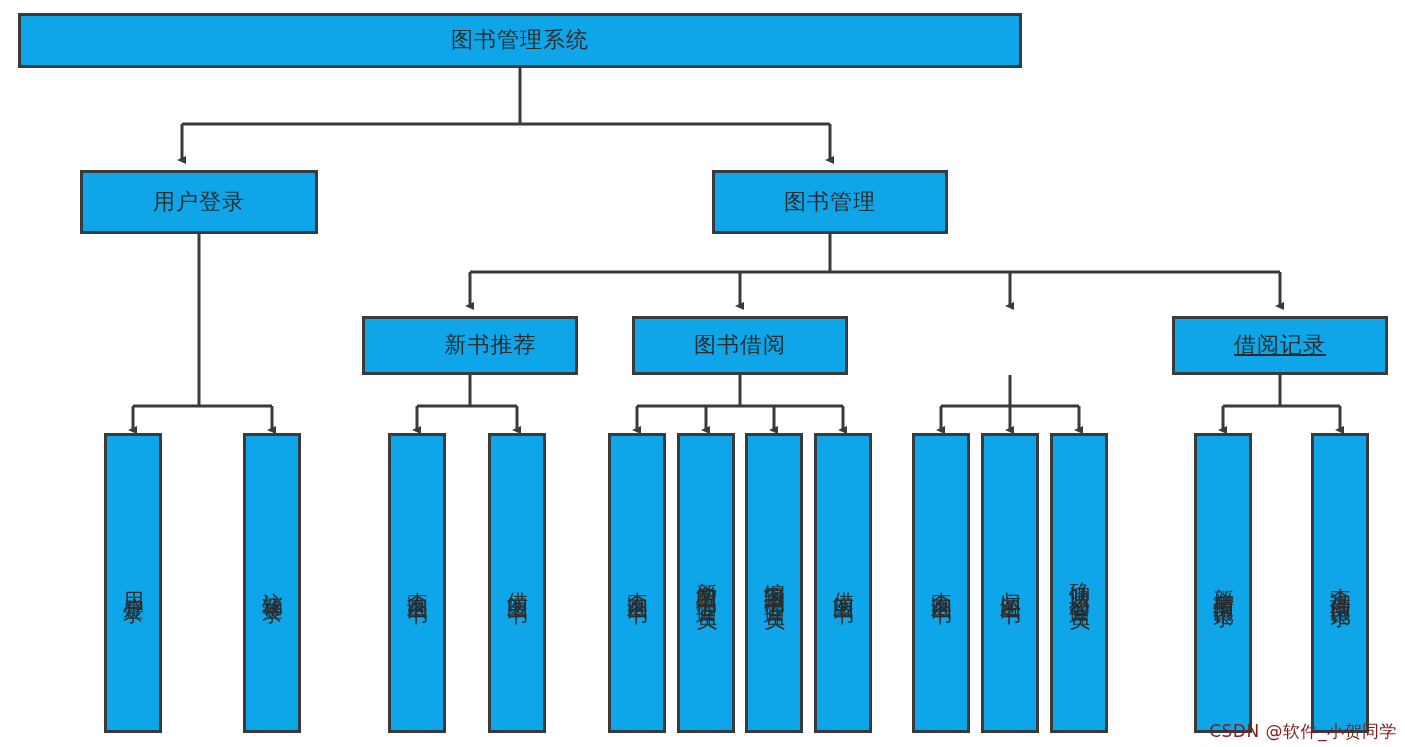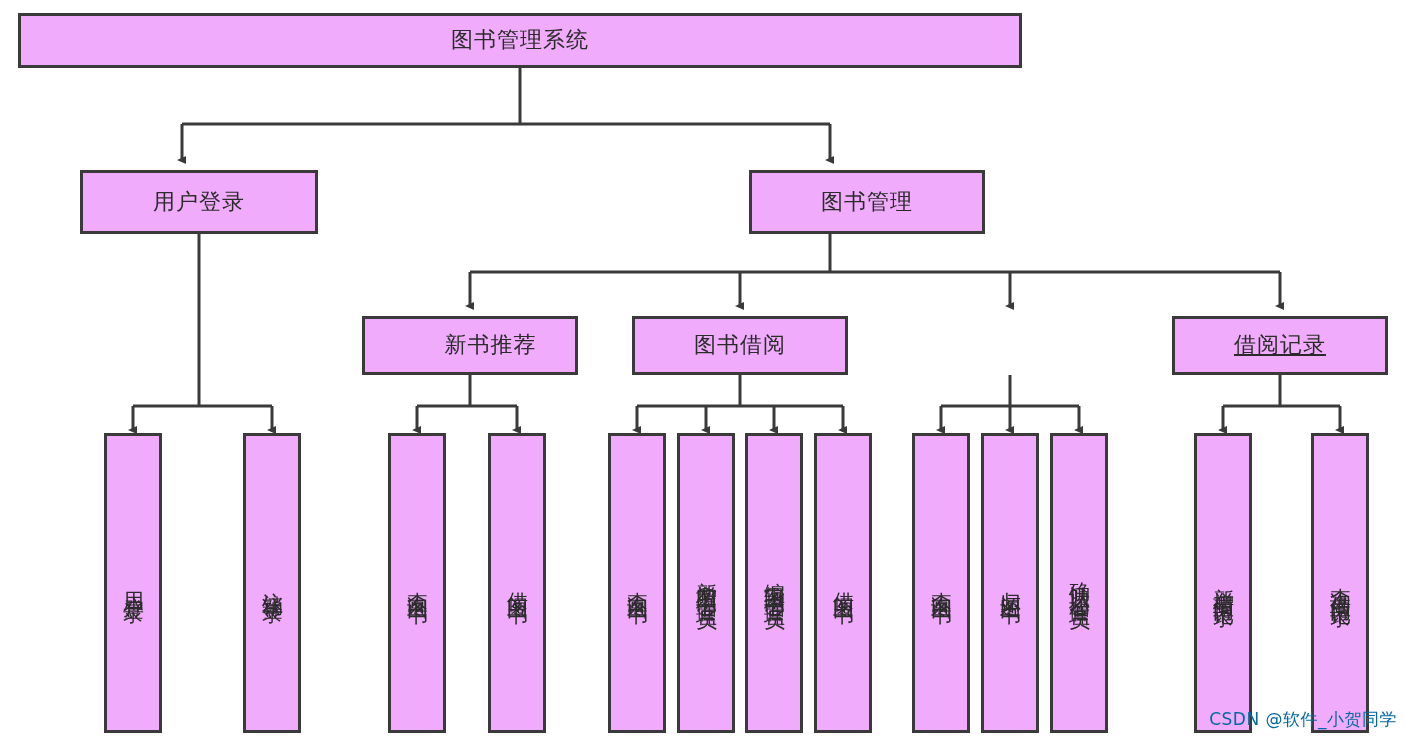--- a/index.html
+++ b/index.html
@@ -14,21 +14,21 @@
     width:1405px;height:747px;
   }
   #edges{
     position:absolute;left:0;top:0;
     width:1405px;height:747px;
     pointer-events:none;
   }
   .node{
     position:absolute;
     box-sizing:border-box;
-    background:#f0abfc;
+    background:#0ea5e9;
     border:3px solid #3a3a3a;
     display:flex;
     align-items:center;
     justify-content:center;
     color:#2b2b2b;
   }
   .node.h .lbl{
     font-size:22px;
     line-height:1.1;
     letter-spacing:1px;
@@ -45,23 +45,23 @@
     text-orientation:upright;
     font-size:21px;
     line-height:1.28;
     letter-spacing:4px;
     white-space:nowrap;
     text-align:center;
   }
   #watermark{
     position:absolute;
     right:8px;
-    bottom:16px;
+    bottom:4px;
     font-size:17px;
-    color:#0369a1;
+    color:#7f1d1d;
     letter-spacing:0.5px;
     white-space:nowrap;
   }
 </style>
 </head>
 <body>
 
 <div id="diagram">
 
   <svg id="edges" viewBox="0 0 1405 747">
@@ -114,21 +114,21 @@
     </g>
   </svg>
 
   <div class="node h root" style="left:18px;top:13px;width:1004px;height:55px;">
     <span class="lbl">图书管理系统</span>
   </div>
 
   <div class="node h" style="left:80px;top:170px;width:238px;height:64px;">
     <span class="lbl">用户登录</span>
   </div>
-  <div class="node h" style="left:712px;top:170px;width:236px;height:64px;margin-left:37px;">
+  <div class="node h" style="left:712px;top:170px;width:236px;height:64px;">
     <span class="lbl">图书管理</span>
   </div>
 
   <div class="node h" style="left:362px;top:316px;width:216px;height:59px;padding-left:41px;">
     <span class="lbl">新书推荐</span>
   </div>
   <div class="node h" style="left:632px;top:316px;width:216px;height:59px;">
     <span class="lbl">图书借阅</span>
   </div>
   <div class="node h" style="left:1172px;top:316px;width:216px;height:59px;text-decoration:underline;">

